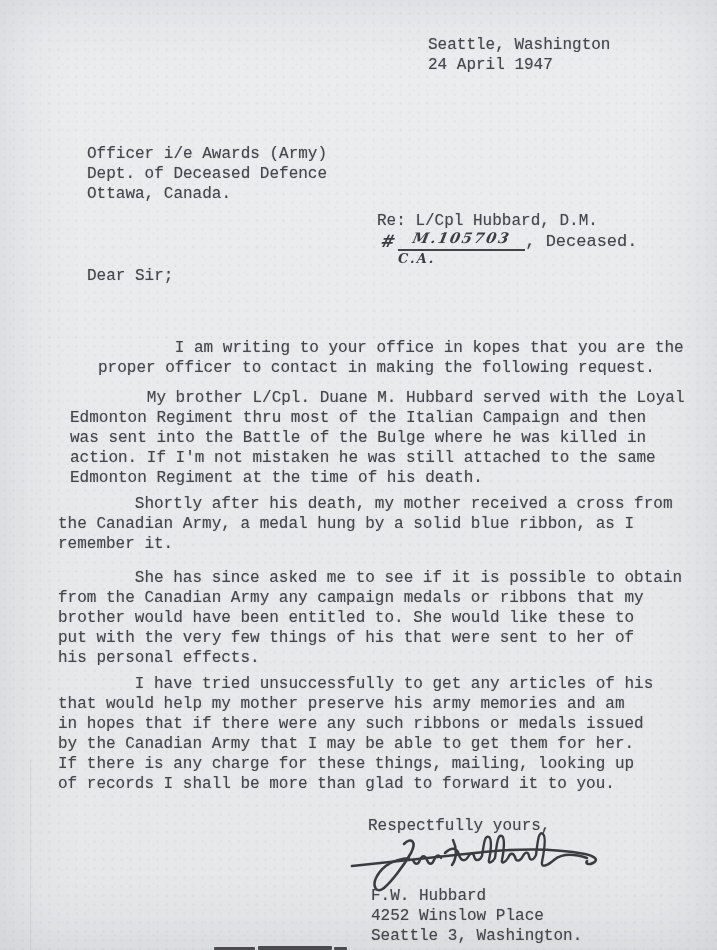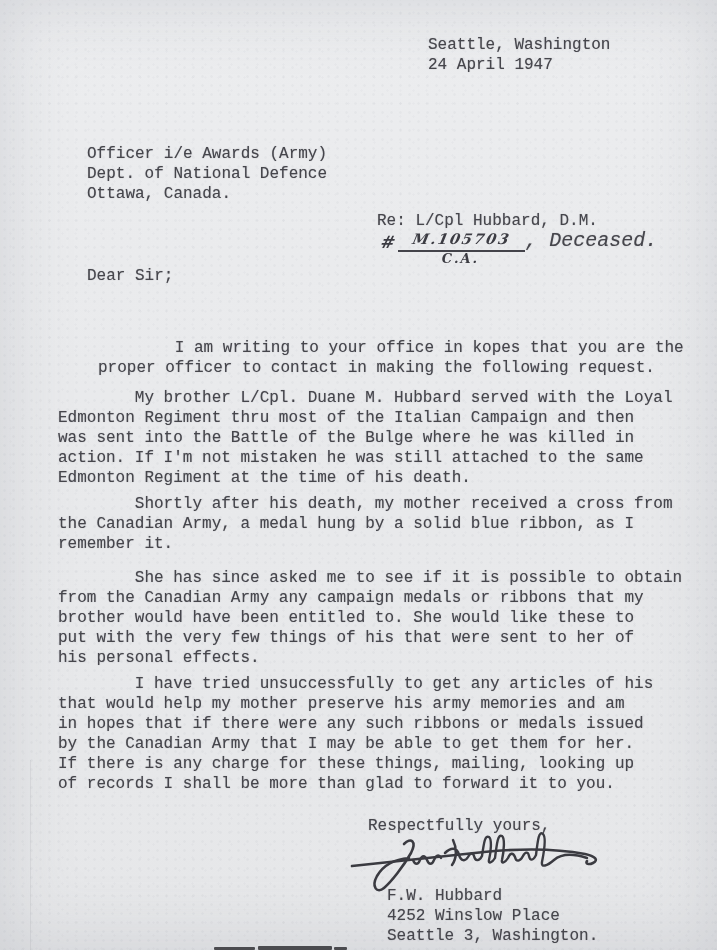--- a/index.html
+++ b/index.html
@@ -46,63 +46,62 @@
     border-bottom:2px solid #43434a;
     text-align:center;
   }
   .serial-num{
     display:inline-block;
     font-size:14.5px;letter-spacing:2px;font-weight:600;
     transform:skewX(-12deg);
   }
   .serial-suffix{
     font-family:"Liberation Mono","DejaVu Sans Mono",monospace;
-    font-size:20px;color:#46464c;white-space:pre;
+    font-size:17px;color:#46464c;white-space:pre;
     text-shadow:0 0 1px rgba(70,70,82,0.45);
-    font-style:italic;
   }
   .serial-ca{
     position:absolute;left:398px;top:251px;width:125px;
-    text-align:center;font-size:13px;letter-spacing:2px;font-weight:600;
+    text-align:left;font-size:13px;letter-spacing:2px;font-weight:600;
   }
   .signature-svg{position:absolute;left:349px;top:822px;}
   .artifact{position:absolute;background:#4b4b4f;border-radius:1px;}
   .fold{
     position:absolute;left:30px;top:760px;width:1px;height:190px;
     background:rgba(110,112,120,0.10);
   }
 </style>
 </head>
 <body>
 
 <div class="page">
 
   <div class="typed" style="left:428px;top:35px;">Seattle, Washington
 24 April 1947</div>
 
   <div class="typed" style="left:87px;top:144px;">Officer i/e Awards (Army)
-Dept. of National Defence
+Dept. of Deceased Defence
 Ottawa, Canada.</div>
 
   <div class="typed" style="left:377px;top:211px;">Re: L/Cpl Hubbard, D.M.</div>
 
   <div class="re-serial-row">
     <span class="hand serial-hash">#</span>
     <span class="serial-line"><span class="hand serial-num">M.105703</span></span>
     <span class="serial-suffix">, Deceased.</span>
   </div>
 
   <div class="hand serial-ca">C.A.</div>
 
   <div class="typed" style="left:87px;top:266px;text-align:right;">Dear Sir;</div>
 
   <div class="typed" style="left:58px;top:338px;margin-left:40px;">        I am writing to your office in kopes that you are the
 proper officer to contact in making the following request.</div>
 
-  <div class="typed" style="left:58px;top:388px;">        My brother L/Cpl. Duane M. Hubbard served with the Loyal
+  <div class="typed" style="left:70px;top:388px;">        My brother L/Cpl. Duane M. Hubbard served with the Loyal
 Edmonton Regiment thru most of the Italian Campaign and then
 was sent into the Battle of the Bulge where he was killed in
 action. If I'm not mistaken he was still attached to the same
 Edmonton Regiment at the time of his death.</div>
 
   <div class="typed" style="left:58px;top:568px;">        She has since asked me to see if it is possible to obtain
 from the Canadian Army any campaign medals or ribbons that my
 brother would have been entitled to. She would like these to
 put with the very few things of his that were sent to her of
 his personal effects.</div>
@@ -128,21 +127,21 @@
       <path stroke-width="2.6" d="M55,22 C62,15 68,19 62,31 C54,45 42,60 35,66 C28,72 22,65 28,54 C35,42 48,37 60,36"></path>
 
       <path stroke-width="2.4" d="M64,38 C66,43 69,43 71,38 C73,33 76,33 78,38 C80,43 83,43 85,38 C87,33 90,32 92,36"></path>
 
       <path stroke-width="2.5" d="M104,18 C108,26 108,36 103,43 M96,31 C102,25 108,25 110,33"></path>
 
       <path stroke-width="2.4" d="M110,33 C112,39 116,40 119,35 C121,31 124,30 125,34 C126,39 130,40 133,34 C135,20 136,13 140,15 C143,17 142,30 140,38 C139,42 143,41 146,36 C148,20 149,12 153,14 C156,16 155,29 153,38 C152,42 156,41 159,36 C161,31 164,30 166,35 C167,40 171,40 174,34 C176,30 179,29 180,34 C181,39 184,39 187,33 C189,16 190,9 194,12 C197,15 195,30 193,40 C192,46 198,44 205,38 C213,31 226,32 238,36"></path>
     </g>
   </svg>
 
-  <div class="typed" style="left:387px;top:886px;">F.W. Hubbard
+  <div class="typed" style="left:371px;top:886px;">F.W. Hubbard
 4252 Winslow Place
 Seattle 3, Washington.</div>
 
   <div class="fold"></div>
 
   <div class="artifact" style="left:214px;top:947px;width:41px;height:3px;"></div>
   <div class="artifact" style="left:258px;top:946px;width:74px;height:4px;"></div>
   <div class="artifact" style="left:334px;top:947px;width:13px;height:3px;"></div>
 
 </div>

